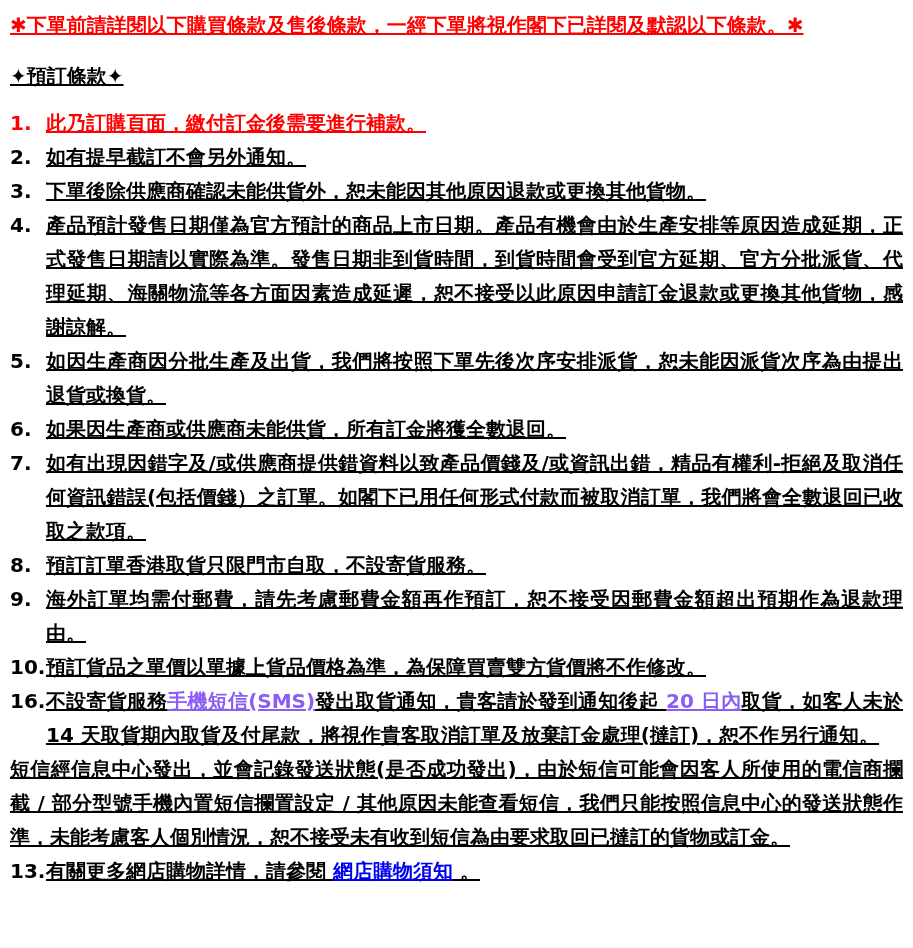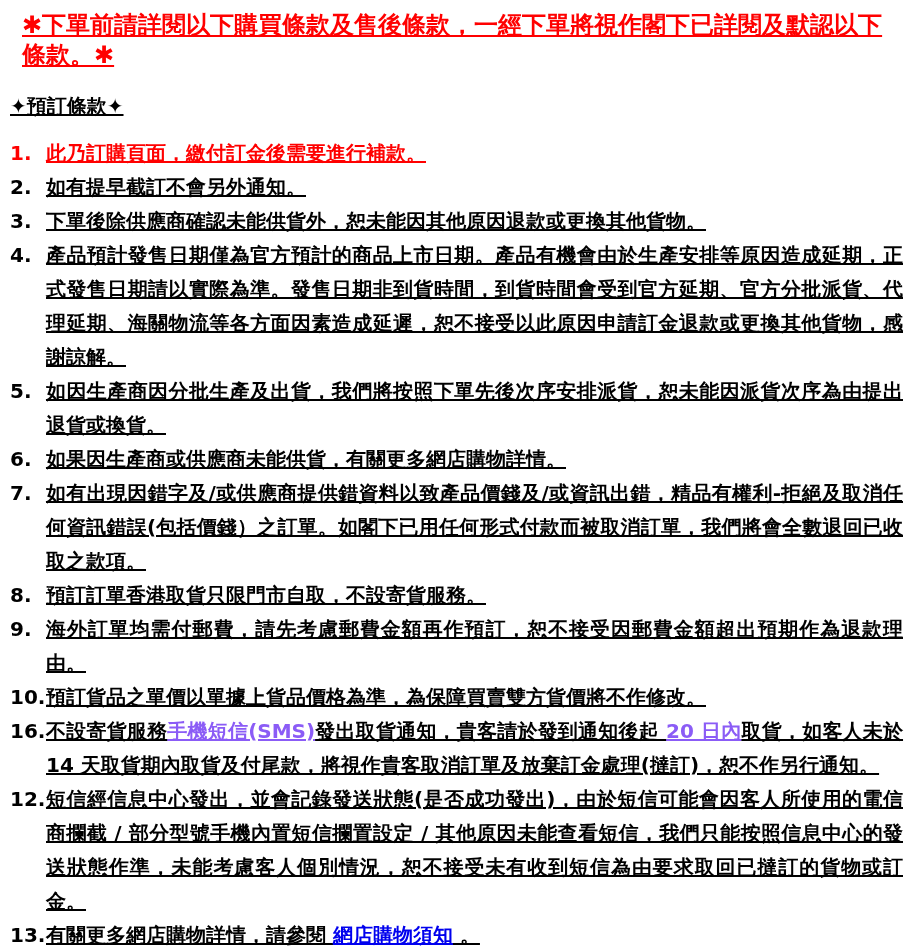--- a/index.html
+++ b/index.html
@@ -15,24 +15,24 @@
     color: #000000;
     box-sizing: border-box;
   }
   .page {
     box-sizing: border-box;
     width: 913px;
     padding: 10px 10px 6px 10px;
   }
   .title {
     color: #ff0000;
-    font-size: 24px;
+    font-size: 20px;
     line-height: 30px;
     text-decoration: underline;
-    margin: 0 0 22px 12px;
+    margin: 0 0 22px 0;
   }
   .section-header {
     color: #000000;
     font-size: 20px;
     line-height: 28px;
     text-decoration: underline;
     margin: 12px 0 16px 0;
   }
   .terms-list {
     margin: 0;
@@ -91,21 +91,21 @@
       <div class="term-item">
         <span class="term-num">4.</span>
         <span class="term-text"><span>產品預計發售日期僅為官方預計的商品上市日期。產品有機會由於生產安排等原因造成延期，正式發售日期請以實際為準。發售日期非到貨時間，到貨時間會受到官方延期、官方分批派貨、代理延期、海關物流等各方面因素造成延遲，恕不接受以此原因申請訂金退款或更換其他貨物，感謝諒解。</span></span>
       </div>
       <div class="term-item">
         <span class="term-num">5.</span>
         <span class="term-text"><span>如因生產商因分批生產及出貨，我們將按照下單先後次序安排派貨，恕未能因派貨次序為由提出退貨或換貨。</span></span>
       </div>
       <div class="term-item">
         <span class="term-num">6.</span>
-        <span class="term-text"><span>如果因生產商或供應商未能供貨，有關更多網店購物詳情。</span></span>
+        <span class="term-text"><span>如果因生產商或供應商未能供貨，所有訂金將獲全數退回。</span></span>
       </div>
       <div class="term-item">
         <span class="term-num">7.</span>
         <span class="term-text"><span>如有出現因錯字及/或供應商提供錯資料以致產品價錢及/或資訊出錯，精品有權利-拒絕及取消任何資訊錯誤(包括價錢）之訂單。如閣下已用任何形式付款而被取消訂單，我們將會全數退回已收取之款項。</span></span>
       </div>
       <div class="term-item">
         <span class="term-num">8.</span>
         <span class="term-text"><span>預訂訂單香港取貨只限門市自取，不設寄貨服務。</span></span>
       </div>
       <div class="term-item">
@@ -114,21 +114,20 @@
       </div>
       <div class="term-item">
         <span class="term-num">10.</span>
         <span class="term-text"><span>預訂貨品之單價以單據上貨品價格為準，為保障買賣雙方貨價將不作修改。</span></span>
       </div>
       <div class="term-item">
         <span class="term-num">16.</span>
         <span class="term-text"><span>不設寄貨服務</span><span class="red-underline">手機短信(SMS)</span><span>發出取貨通知，貴客請於發到通知後起 </span><span class="red-underline">20 日內</span><span>取貨，如客人未於 14 天取貨期內取貨及付尾款，將視作貴客取消訂單及放棄訂金處理(撻訂)，恕不作另行通知。</span></span>
       </div>
       <div class="term-item">
-        <span class="term-num">12.</span>
         <span class="term-text"><span>短信經信息中心發出，並會記錄發送狀態(是否成功發出)，由於短信可能會因客人所使用的電信商攔截 / 部分型號手機內置短信攔置設定 / 其他原因未能查看短信，我們只能按照信息中心的發送狀態作準，未能考慮客人個別情況，恕不接受未有收到短信為由要求取回已撻訂的貨物或訂金。</span></span>
       </div>
       <div class="term-item">
         <span class="term-num">13.</span>
         <span class="term-text"><span>有關更多網店購物詳情，請參閱 </span><a class="link" href="#">網店購物須知</a><span> 。</span></span>
       </div>
     </div>
 </div>
 
 </body></html>

